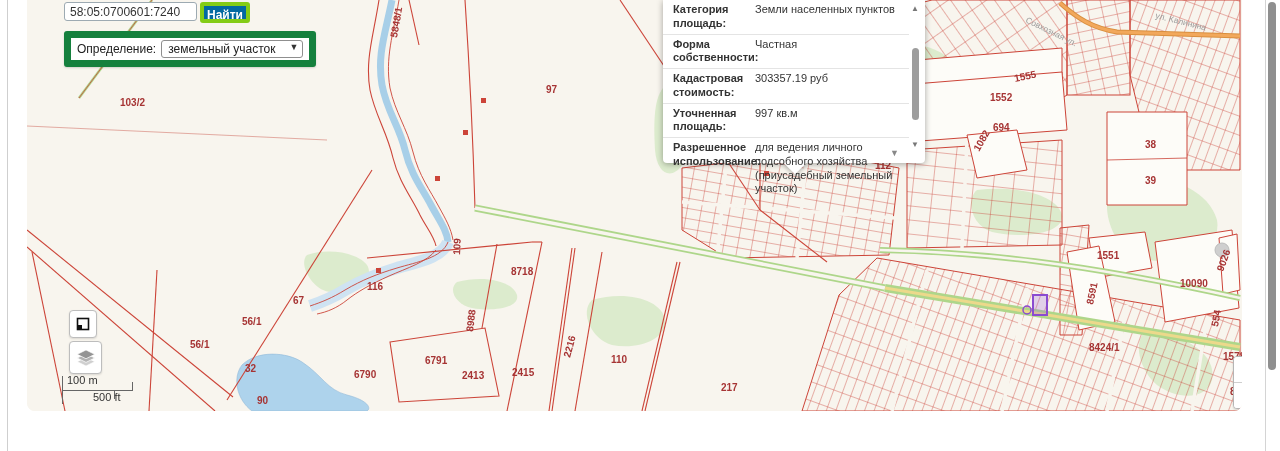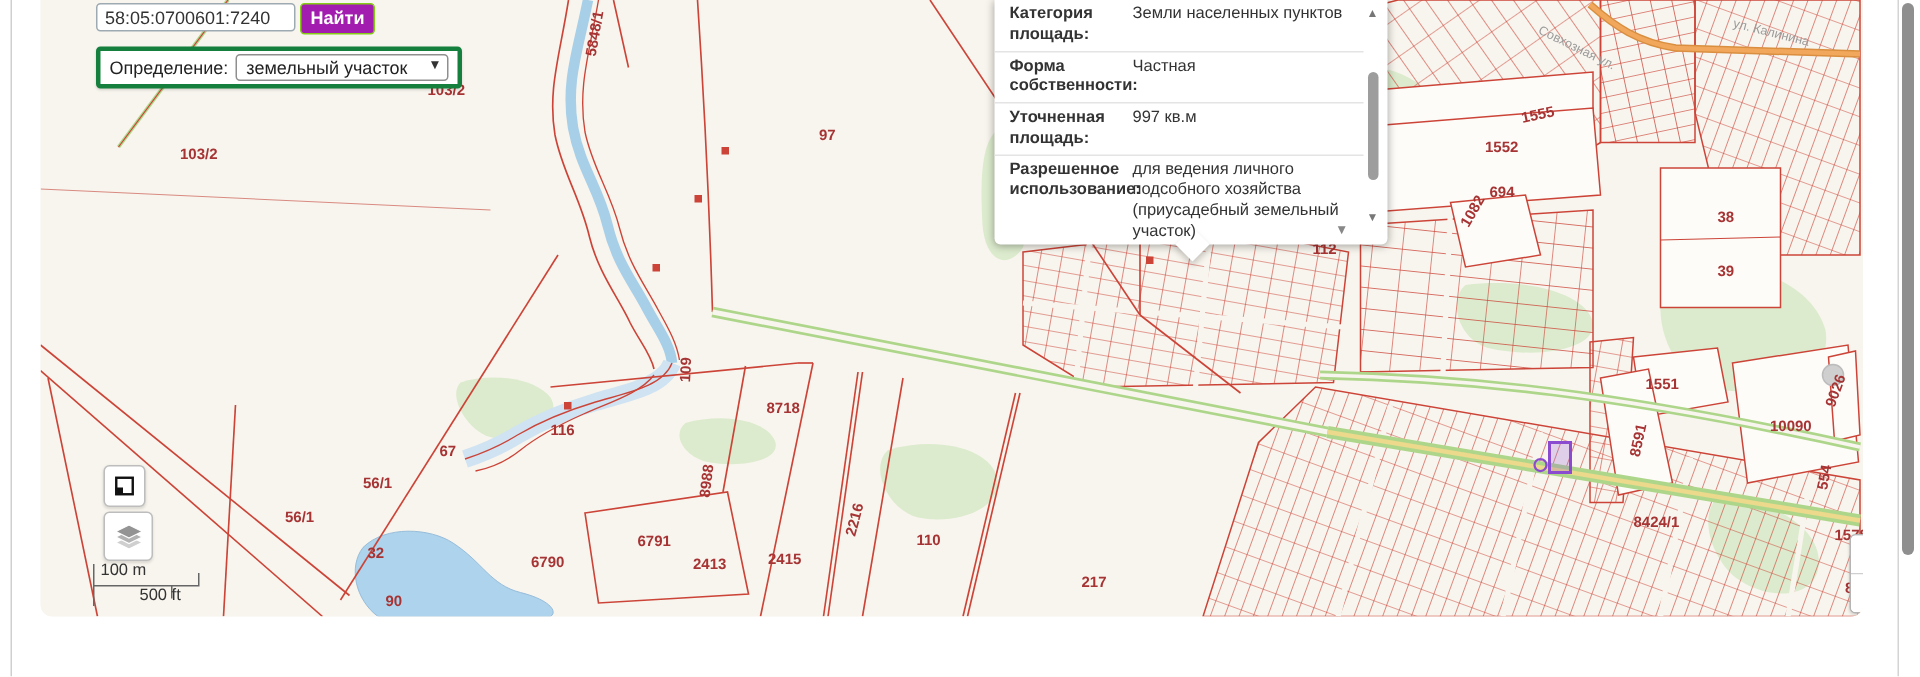--- a/index.html
+++ b/index.html
@@ -7,24 +7,24 @@
   .edge-line{position:absolute;top:0;bottom:0;width:1px;background:#cfcfcf;}
   #map-wrap{position:absolute;left:27px;top:0;width:1215px;height:411px;background:#f8f5ee;
     border-radius:0 0 8px 8px;overflow:hidden;}
   #map-svg{position:absolute;left:0;top:0;}
   .plabel{fill:#a63434;font-size:10px;font-weight:bold;font-family:"Liberation Sans",sans-serif;}
   .slabel{fill:#9b9b9b;font-size:8.5px;font-family:"Liberation Sans",sans-serif;}
 
   
   #search-box{position:absolute;left:37px;top:2px;width:133px;height:19px;border:1px solid #9daab2;
     border-radius:3px;background:#fff;font-size:12px;color:#333;padding:0 5px;box-sizing:border-box;}
-  #search-btn{position:absolute;left:173px;top:2px;width:50px;height:21px;background:#a21caf;
-    border:1px solid #84cc16;border-radius:3px;color:#fff;font-size:12px;font-weight:bold;
+  #search-btn{position:absolute;left:173px;top:2px;width:50px;height:21px;background:#0369a1;
+    border:4px solid #84cc16;border-radius:3px;color:#fff;font-size:12px;font-weight:bold;
     text-align:center;line-height:19px;cursor:pointer;box-sizing:border-box;}
-  #def-box{position:absolute;left:37px;top:31px;height:22px;background:#fff;border:3px solid #15803d;
+  #def-box{position:absolute;left:37px;top:31px;height:22px;background:#fff;border:7px solid #15803d;
     border-radius:3px;display:flex;align-items:center;padding:0 6px;font-size:12px;color:#222;
     box-shadow:0 1px 2px rgba(0,0,0,.15);}
   #def-select{border:1px solid #8f8f8f;border-radius:3px;margin-left:5px;padding:1px 4px 1px 6px;
     display:flex;align-items:flex-start;background:#fff;cursor:pointer;}
   #def-select .chev{margin-left:14px;font-size:9px;color:#333;}
 
   
   .map-btn{position:absolute;background:#fff;border:1px solid #bdbdbd;border-radius:4px;
     box-shadow:0 1px 2px rgba(0,0,0,.12);display:flex;align-items:center;justify-content:center;cursor:pointer;}
   #area-btn{left:42px;top:310px;width:26px;height:26px;}
@@ -284,20 +284,24 @@
     <div class="inner">
       <div class="prow">
         <div class="lab">Категория площадь:</div>
         <div class="val">Земли населенных пунктов</div>
       </div>
       <div class="prow">
         <div class="lab">Форма собственности:</div>
         <div class="val">Частная</div>
       </div>
       <div class="prow">
+        <div class="lab">Кадастровая стоимость:</div>
+        <div class="val">303357.19 руб</div>
+      </div>
+      <div class="prow">
         <div class="lab">Уточненная площадь:</div>
         <div class="val">997 кв.м</div>
       </div>
       <div class="prow" style="border-bottom:none;">
         <div class="lab">Разрешенное использование:</div>
         <div class="val">для ведения личного подсобного хозяйства (приусадебный земельный участок)</div>
       </div>
     </div>
     <div id="popup-collapse">▼</div>
     <div id="popup-scroll">

